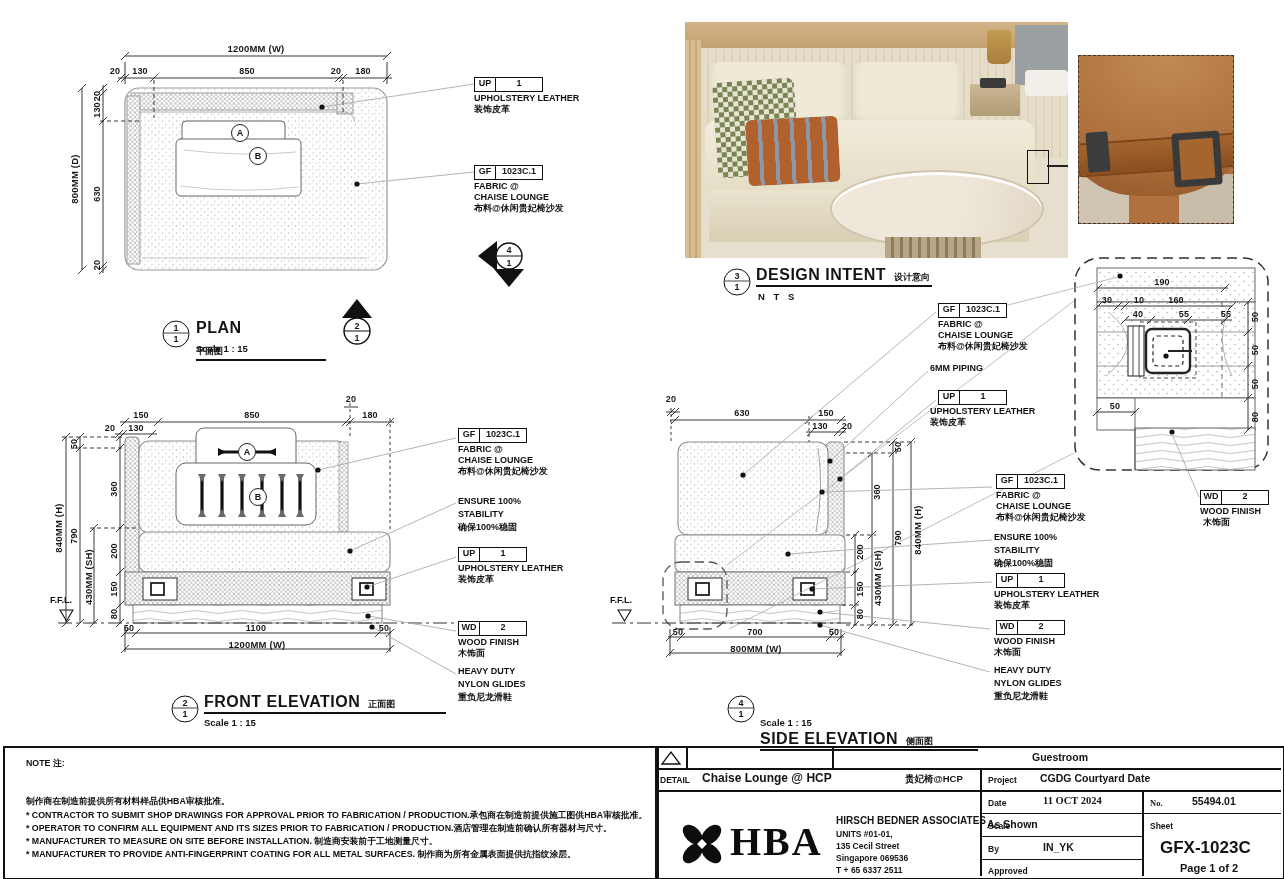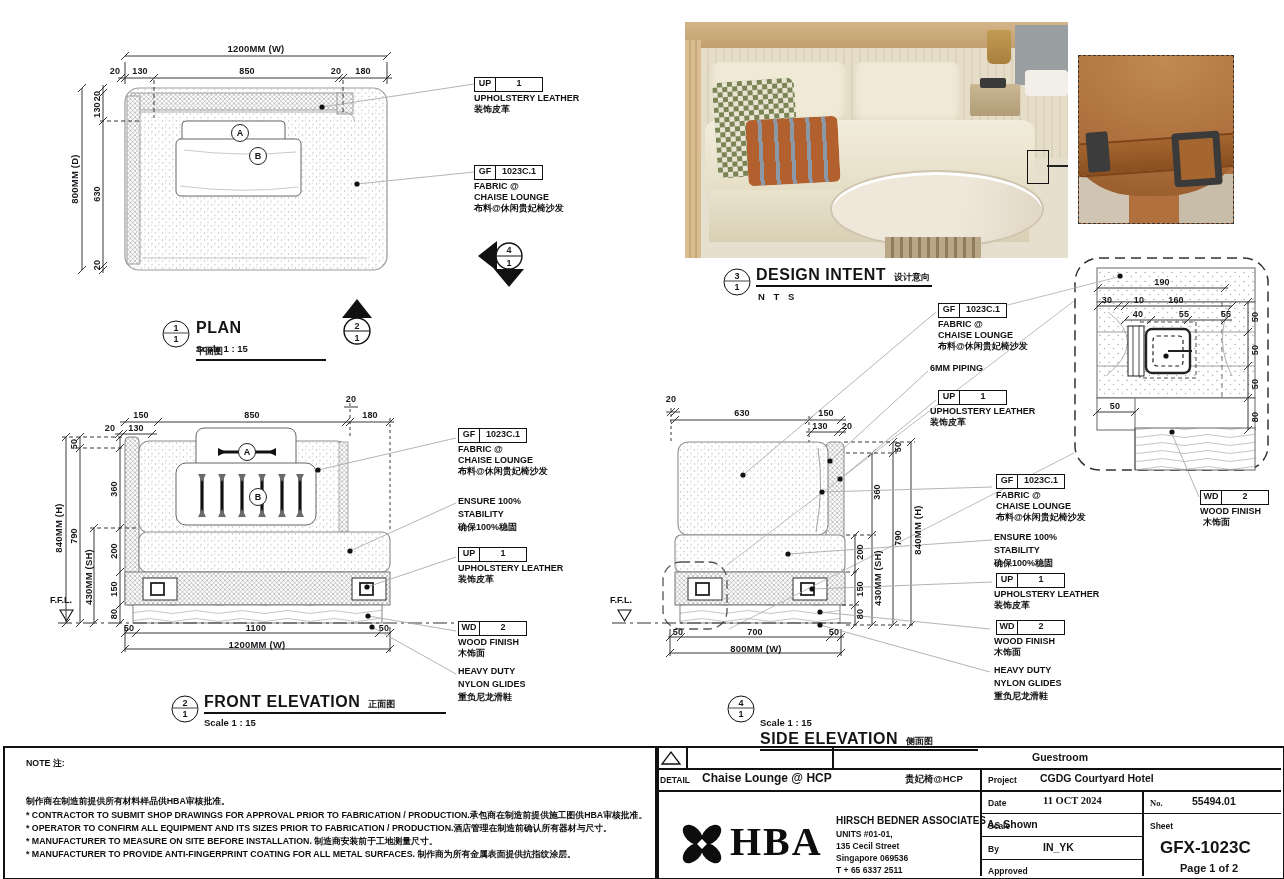--- a/index.html
+++ b/index.html
@@ -546,21 +546,21 @@
 <div class="tb-line" style="left:980px;top:859px;width:162px;height:1.2px;"></div>
 
 <svg class="abs" style="left:660px;top:750px;" width="22" height="16">
   <polygon points="2,14 20,14 11,2" fill="none" stroke="#111" stroke-width="1.3"></polygon>
 </svg>
 <span class="tb-val" style="left:1032px;top:751px;">Guestroom</span>
 <span class="tb-label" style="left:660px;top:775px;">DETAIL</span>
 <span class="tb-val" style="left:702px;top:771px;font-size:12px;">Chaise Lounge @ HCP</span>
 <span class="tb-val" style="left:905px;top:773px;font-size:9.5px;">贵妃椅@HCP</span>
 <span class="tb-label" style="left:988px;top:775px;">Project</span>
-<span class="tb-val" style="left:1040px;top:772px;">CGDG Courtyard Hotel</span>
+<span class="tb-val" style="left:1040px;top:772px;">CGDG Courtyard Date</span>
 <span class="tb-label" style="left:988px;top:798px;">Date</span>
 <span class="tb-val" style="left:1043px;top:795px;font-family:'Liberation Serif',serif;">11 OCT 2024</span>
 <span class="tb-label" style="left:1150px;top:798px;font-family:Liberation Serif, serif;">No.</span>
 <span class="tb-val" style="left:1192px;top:795px;">55494.01</span>
 <span class="tb-label" style="left:988px;top:821px;">Scale</span>
 <span class="tb-val" style="left:987px;top:818px;">As Shown</span>
 <span class="tb-label" style="left:1150px;top:821px;">Sheet</span>
 <span class="tb-label" style="left:988px;top:844px;">By</span>
 <span class="tb-val" style="left:1043px;top:841px;">IN_YK</span>
 <span class="tb-label" style="left:988px;top:866px;">Approved</span>

